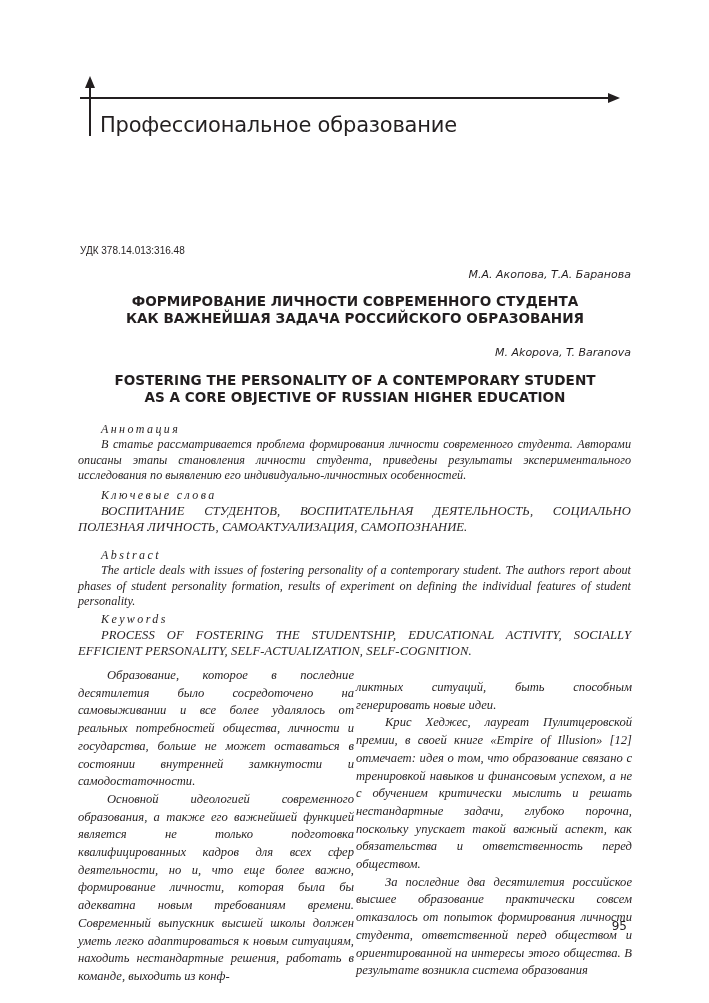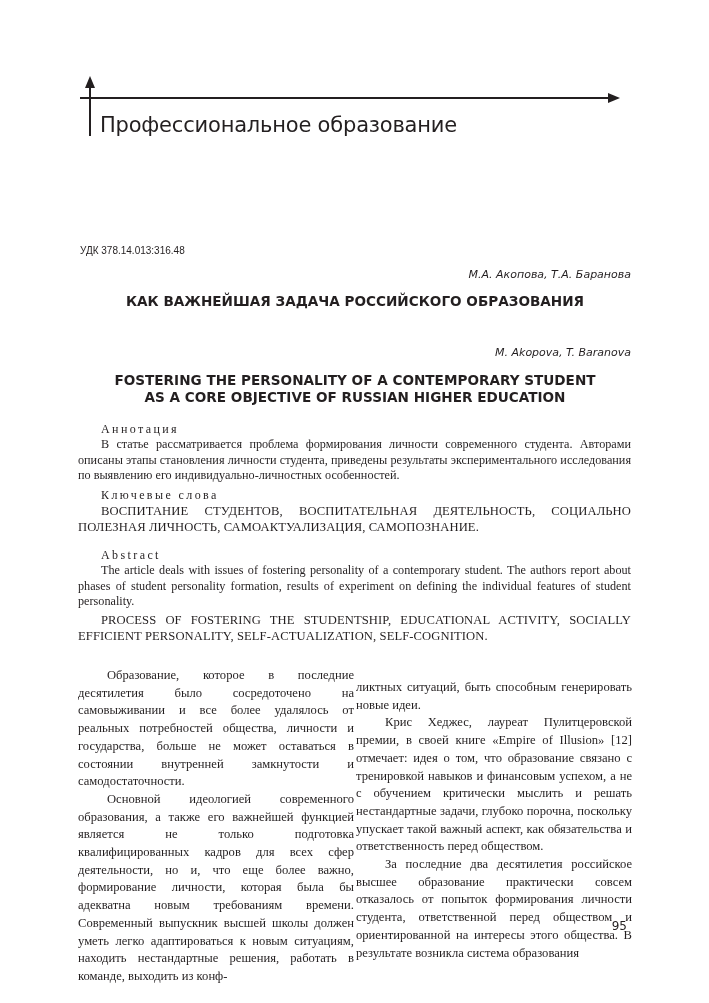--- a/index.html
+++ b/index.html
@@ -14,21 +14,21 @@
   .section-title { left: 100px; top: 113px; font-family: "DejaVu Sans", sans-serif; font-size: 21px; font-weight: 400; letter-spacing: -0.2px; color: #231f20; }
 
   .udk { left: 80px; top: 245px; font-family: "Liberation Sans", sans-serif; font-size: 10px; color: #231f20; }
   .authors { right: 78px; font-family: "DejaVu Sans", sans-serif; font-style: italic; font-size: 11px; color: #231f20; text-align: center; }
   .authors-ru { top: 268px; }
   .authors-en { top: 346px; }
   .title { left: 70px; width: 570px; text-align: center; font-family: "DejaVu Sans", sans-serif; font-weight: 700; font-size: 13.6px; line-height: 17px; color: #231f20; }
   .title-ru { top: 293px; }
   .title-en { top: 372px; }
 
-  .serif { font-family: "Liberation Serif", "DejaVu Serif", serif; color: #231f20; }
+  .serif { font-family: "Liberation Serif", "DejaVu Serif", serif; color: #231f20; font-style: italic; }
   .block { left: 78px; width: 553px; font-size: 12.2px; line-height: 15.6px; text-align: justify; }
   .lbl { padding-left: 23px; letter-spacing: 2.4px; font-size: 12px; line-height: 15px; }
   .para { text-indent: 23px; }
   .kw { text-indent: 23px; font-size: 12.6px; line-height: 16px; letter-spacing: 0.1px; }
 
   .annot { top: 422px; }
   .keywords-ru { top: 488px; }
   .abstract-en { top: 548px; }
   .keywords-en { top: 612px; }
 
@@ -46,20 +46,21 @@
 <div class="abs hline"></div>
 <div class="abs harrow"></div>
 <div class="abs vline"></div>
 <div class="abs varrow"></div>
 <div class="abs section-title">Профессиональное образование</div>
 
 <div class="abs udk">УДК 378.14.013:316.48</div>
 
 <div class="abs authors authors-ru">М.А. Акопова, Т.А. Баранова</div>
 <div class="abs title title-ru">
+  <div>ФОРМИРОВАНИЕ ЛИЧНОСТИ СОВРЕМЕННОГО СТУДЕНТА</div>
   <div>КАК ВАЖНЕЙШАЯ ЗАДАЧА РОССИЙСКОГО ОБРАЗОВАНИЯ</div>
 </div>
 
 <div class="abs authors authors-en">M. Akopova, T. Baranova</div>
 <div class="abs title title-en">
   <div>FOSTERING THE PERSONALITY OF A CONTEMPORARY STUDENT</div>
   <div>AS A CORE OBJECTIVE OF RUSSIAN HIGHER EDUCATION</div>
 </div>
 
 <div class="abs block serif annot">
@@ -71,20 +72,21 @@
   <div class="lbl">Ключевые слова</div>
   <div class="kw">ВОСПИТАНИЕ СТУДЕНТОВ, ВОСПИТАТЕЛЬНАЯ ДЕЯТЕЛЬНОСТЬ, СОЦИАЛЬНО ПОЛЕЗНАЯ ЛИЧНОСТЬ, САМОАКТУАЛИЗАЦИЯ, САМОПОЗНАНИЕ.</div>
 </div>
 
 <div class="abs block serif abstract-en">
   <div class="lbl">Abstract</div>
   <div class="para">The article deals with issues of fostering personality of a contemporary student. The authors report about phases of student personality formation, results of experiment on defining the individual features of student personality.</div>
 </div>
 
 <div class="abs block serif keywords-en">
+  <div class="lbl">Keywords</div>
   <div class="kw">PROCESS OF FOSTERING THE STUDENTSHIP, EDUCATIONAL ACTIVITY, SOCIALLY EFFICIENT PERSONALITY, SELF-ACTUALIZATION, SELF-COGNITION.</div>
 </div>
 
 <div class="abs col col-left serif">
   <p>Образование, которое в последние десятилетия было сосредоточено на самовыживании и все более удалялось от реальных потребностей общества, личности и государства, больше не может оставаться в состоянии внутренней замкнутости и самодостаточности.</p>
   <p>Основной идеологией современного образования, а также его важнейшей функцией является не только подготовка квалифицированных кадров для всех сфер деятельности, но и, что еще более важно, формирование личности, которая была бы адекватна новым требованиям времени. Современный выпускник высшей школы должен уметь легко адаптироваться к новым ситуациям, находить нестандартные решения, работать в команде, выходить из конф-</p>
 </div>
 <div class="abs col col-right serif">
   <p class="cont">ликтных ситуаций, быть способным генерировать новые идеи.</p>
   <p>Крис Хеджес, лауреат Пулитцеровской премии, в своей книге «Empire of Illusion» [12] отмечает: идея о том, что образование связано с тренировкой навыков и финансовым успехом, а не с обучением критически мыслить и решать нестандартные задачи, глубоко порочна, поскольку упускает такой важный аспект, как обязательства и ответственность перед обществом.</p>

